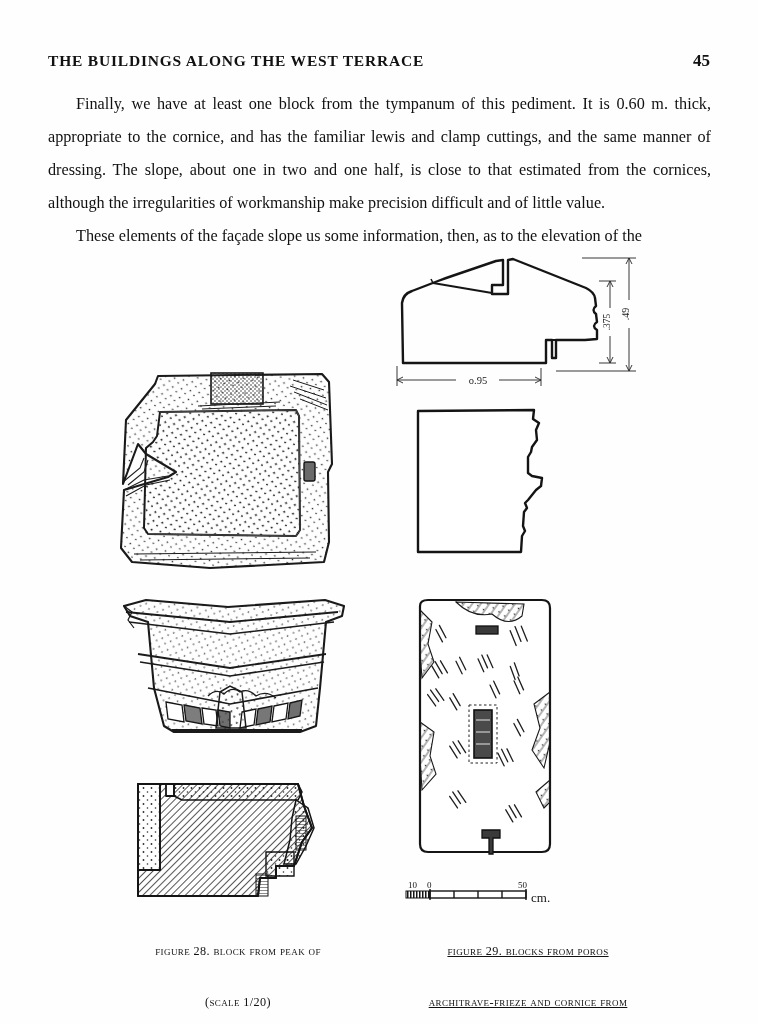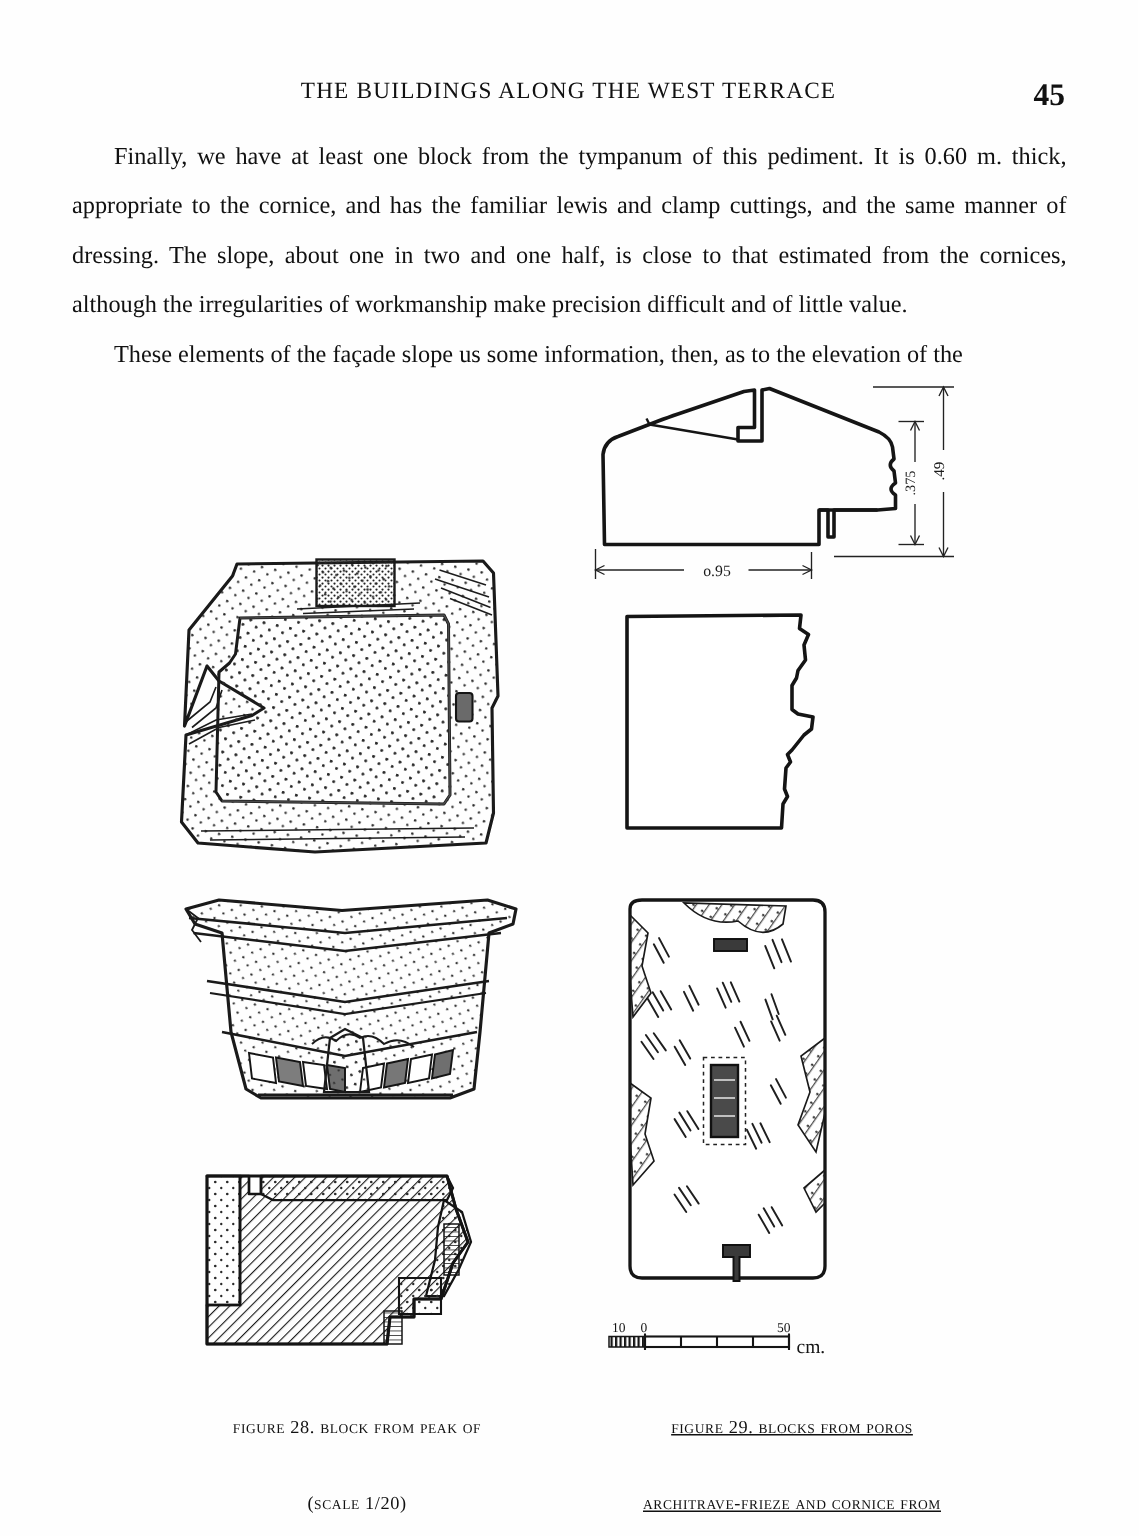--- a/index.html
+++ b/index.html
@@ -23,31 +23,30 @@
     position: absolute;
     top: 52px;
     left: 48px;
     width: 662px;
     height: 22px;
   }
   .running-head .title {
     position: absolute;
     left: 0;
     right: 0;
-    text-align: center;
     font-size: 15.5px;
-    font-weight: normal;
+    font-weight: bold;
     letter-spacing: 0.8px;
     white-space: nowrap;
   }
   .running-head .folio {
     position: absolute;
     right: 0;
     top: -1px;
-    font-size: 21px;
+    font-size: 17px;
     font-weight: bold;
   }
 
   
   .body-text {
     position: absolute;
     top: 88px;
     left: 48px;
     width: 663px;
     font-size: 16.2px;

